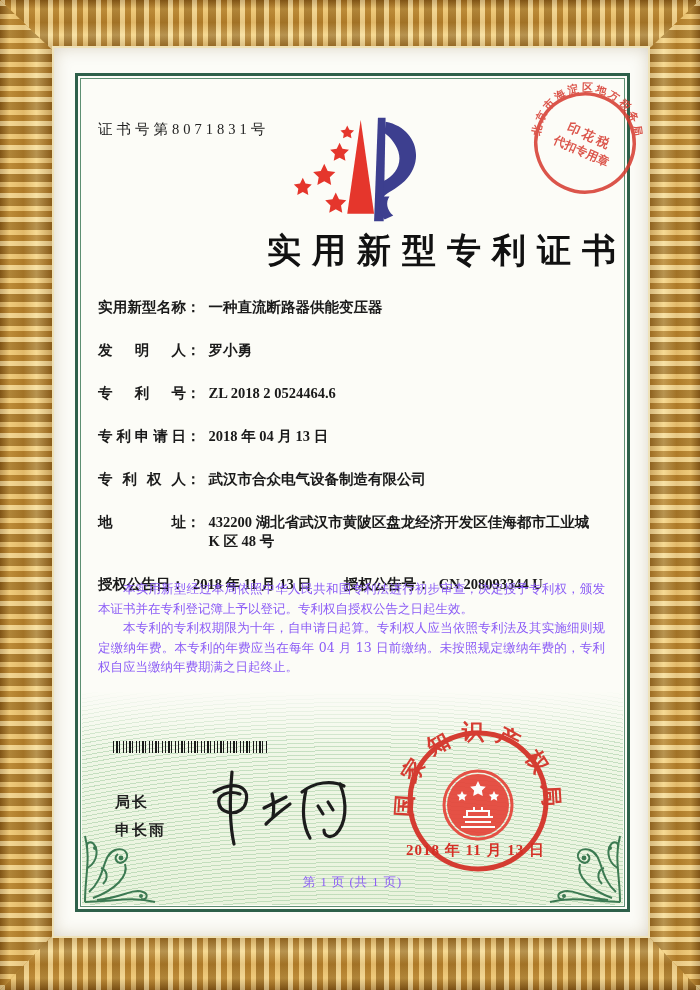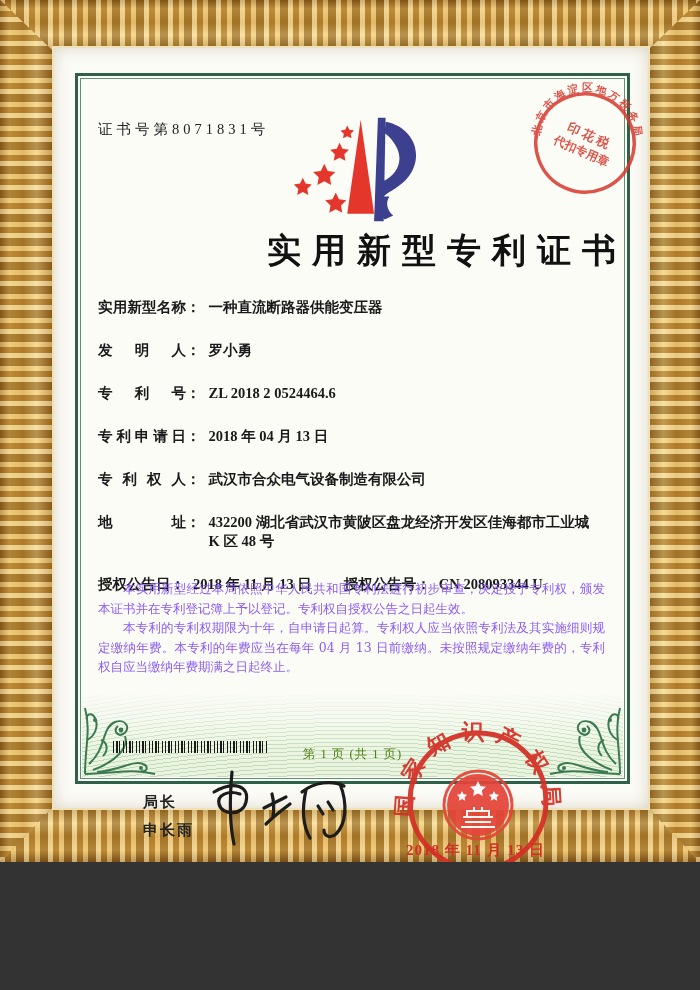--- a/index.html
+++ b/index.html
@@ -1,17 +1,17 @@
 <!DOCTYPE html>
 <html><head>
 <meta charset="utf-8">
 <style>
   * { margin:0; padding:0; box-sizing:border-box; }
   body { background:#333; font-family:"Liberation Serif", serif; }
-  .stage { position:relative; width:700px; height:862px; margin:0 auto; background:#b98a35; overflow:hidden; }
+  .stage { position:relative; width:700px; height:990px; margin:0 auto; background:#b98a35; overflow:hidden; }
 
   
   .frame-band { position:absolute; }
   .f-top, .f-bottom { left:0; right:0; height:50px;
     background:
       repeating-linear-gradient(90deg, rgba(255,238,190,.55) 0 5px, rgba(150,95,20,.50) 5px 11px, rgba(255,225,160,.45) 11px 16px, rgba(115,70,12,.45) 16px 24px),
       linear-gradient(180deg,#8a5f1d 0%,#e3b95e 18%,#c8963b 45%,#f0d488 70%,#9a6c22 100%);
   }
   .f-top { top:0; clip-path:polygon(0 0,100% 0,calc(100% - 52px) 100%,52px 100%); }
   .f-bottom { bottom:0; height:54px; clip-path:polygon(52px 0,calc(100% - 52px) 0,100% 100%,0 100%);
@@ -62,33 +62,33 @@
   .grant-right { margin-left:32px; display:flex; }
 
   .paras { position:absolute; left:20px; right:22px; top:503px; font-size:12.5px; line-height:19.5px;
     color:#8b5cf6; text-align:justify; font-family:"DejaVu Serif","Liberation Serif",serif; }
   .paras p { text-indent:2em; }
 
   .barcode { position:absolute; left:35px; top:665px; width:156px; height:12px;
     background:repeating-linear-gradient(90deg,#1a1a1a 0 1px,transparent 1px 3px,#1a1a1a 3px 5px,transparent 5px 6px,#1a1a1a 6px 7px,transparent 7px 10px,#1a1a1a 10px 11px,transparent 11px 13px); }
 
   .sig-block { position:absolute; left:37px; top:712px; font-size:15px; line-height:28px; color:#222;
-    font-family:"Liberation Sans",sans-serif; font-weight:bold; letter-spacing:2px;margin-left:28px; }
+    font-family:"Liberation Sans",sans-serif; font-weight:bold; letter-spacing:2px; }
   .sig-svg { position:absolute; left:120px; top:688px; width:160px; height:90px; }
 
   .seal { position:absolute; left:305px; top:645px; width:190px; height:170px; opacity:.93; }
   .seal-date { position:absolute; left:328px; top:765px; font-size:15px; color:#d42f25; letter-spacing:1px; font-weight:bold; }
 
   .tax-stamp { position:absolute; left:448px; top:8px; width:118px; height:118px; opacity:.85; transform:rotate(24deg); }
 
   .corner-flourish { position:absolute; width:78px; height:100px; bottom:3px; }
   .cf-left { left:3px; }
   .cf-right { right:3px; transform:scaleX(-1); }
 
-  .footer { position:absolute; left:0; right:0; bottom:18px; text-align:center; font-size:12.5px; color:#4d7c0f; letter-spacing:1px; }
+  .footer { position:absolute; left:0; right:0; bottom:18px; text-align:center; font-size:12.5px; color:#8b5cf6; letter-spacing:1px; }
 </style>
 </head>
 <body>
 
 <div class="stage">
 
   <div class="frame-band f-top"></div>
   <div class="frame-band f-bottom"></div>
   <div class="frame-band f-left"></div>
   <div class="frame-band f-right"></div>

